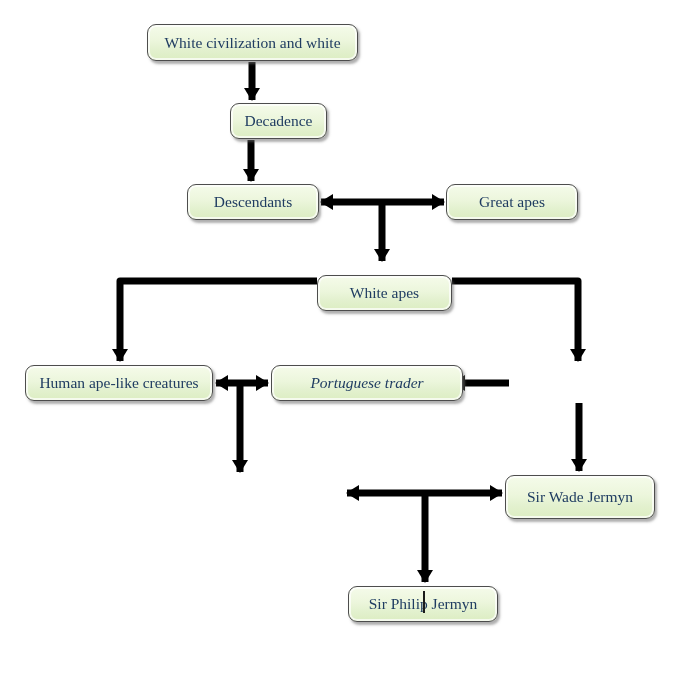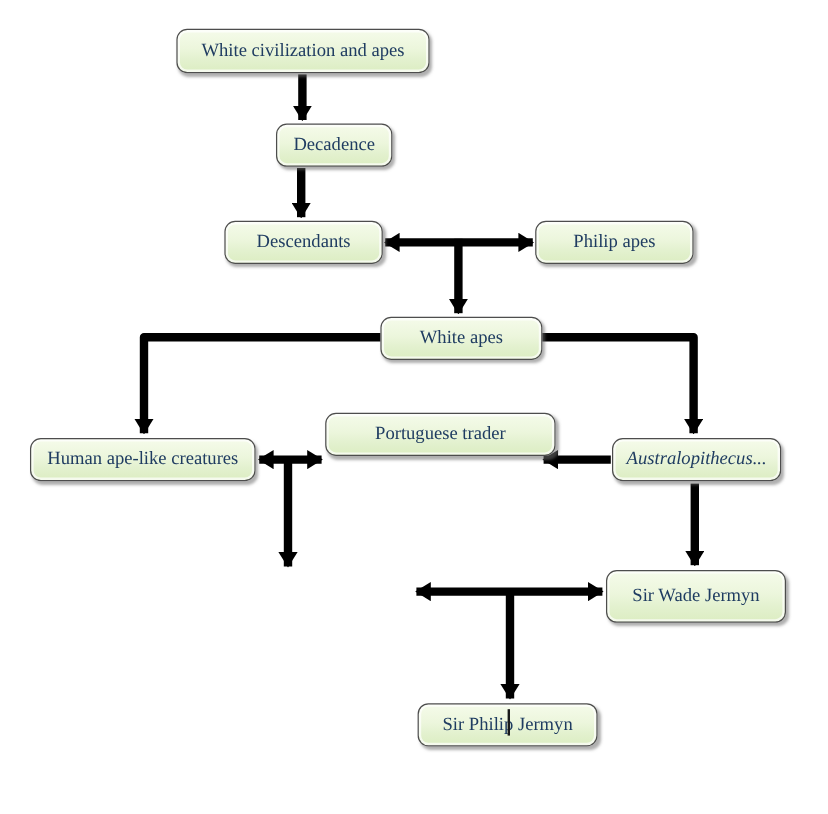--- a/index.html
+++ b/index.html
@@ -69,50 +69,47 @@
       <path d="M216 383 L268 383" marker-start="url(#ah)" marker-end="url(#ah)"></path>
       <path d="M240 380 L240 472" marker-end="url(#ah)"></path>
       <path d="M509 383 L453 383" marker-end="url(#ah)"></path>
       <path d="M579 403 L579 471" marker-end="url(#ah)"></path>
       <path d="M347 493 L502 493" marker-start="url(#ah)" marker-end="url(#ah)"></path>
       <path d="M425 490 L425 582" marker-end="url(#ah)"></path>
     </g>
   </svg>
 
   <div class="node" style="left:147px; top:24px; width:211px; height:37px;">
-    <span class="lbl">White civilization and apes</span>
+    <span class="lbl">White civilization and white</span>
   </div>
 
   <div class="node" style="left:202px; top:103px; width:97px; height:36px;margin-left:28px;">
     <span class="lbl">Decadence</span>
   </div>
 
   <div class="node" style="left:187px; top:184px; width:132px; height:36px;">
     <span class="lbl">Descendants</span>
   </div>
 
   <div class="node" style="left:446px; top:184px; width:132px; height:36px;">
-    <span class="lbl">Philip apes</span>
+    <span class="lbl">Great apes</span>
   </div>
 
-  <div class="node" style="left:317px; top:264px; width:135px; height:36px;">
+  <div class="node" style="left:317px; top:275px; width:135px; height:36px;">
     <span class="lbl">White apes</span>
   </div>
 
   <div class="node" style="left:25px; top:365px; width:188px; height:36px;">
     <span class="lbl">Human ape-like creatures</span>
   </div>
 
-  <div class="node" style="left:271px; top:344px; width:192px; height:36px;">
+  <div class="node" style="left:271px; top:365px; width:192px; height:36px;font-style:italic;">
     <span class="lbl">Portuguese trader</span>
   </div>
 
-  <div class="node" style="left:510px; top:365px; width:141px; height:36px;">
-    <span class="lbl italic">Australopithecus...</span>
-  </div>
 
 
   <div class="node" style="left:505px; top:475px; width:150px; height:44px;">
     <span class="lbl">Sir Wade Jermyn</span>
   </div>
 
   <div class="node" style="left:348px; top:586px; width:150px; height:36px;">
     <span class="lbl">Sir Philip Jermyn</span>
   </div>
 

